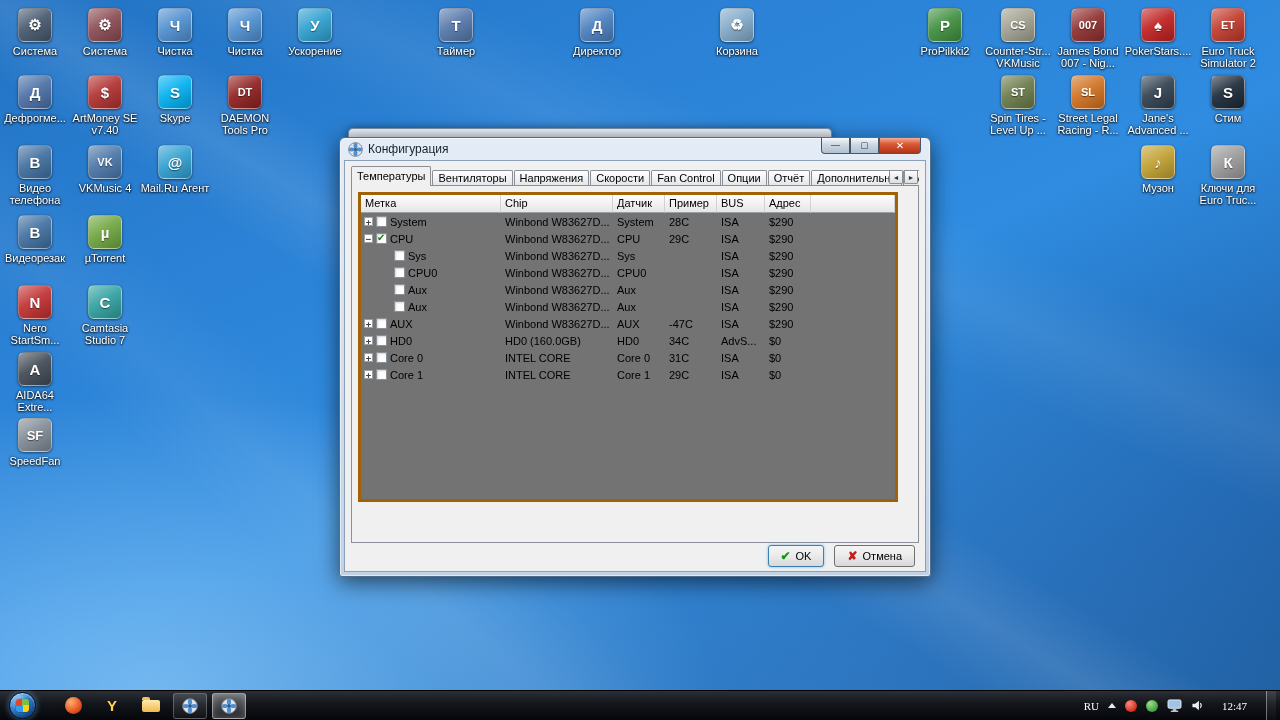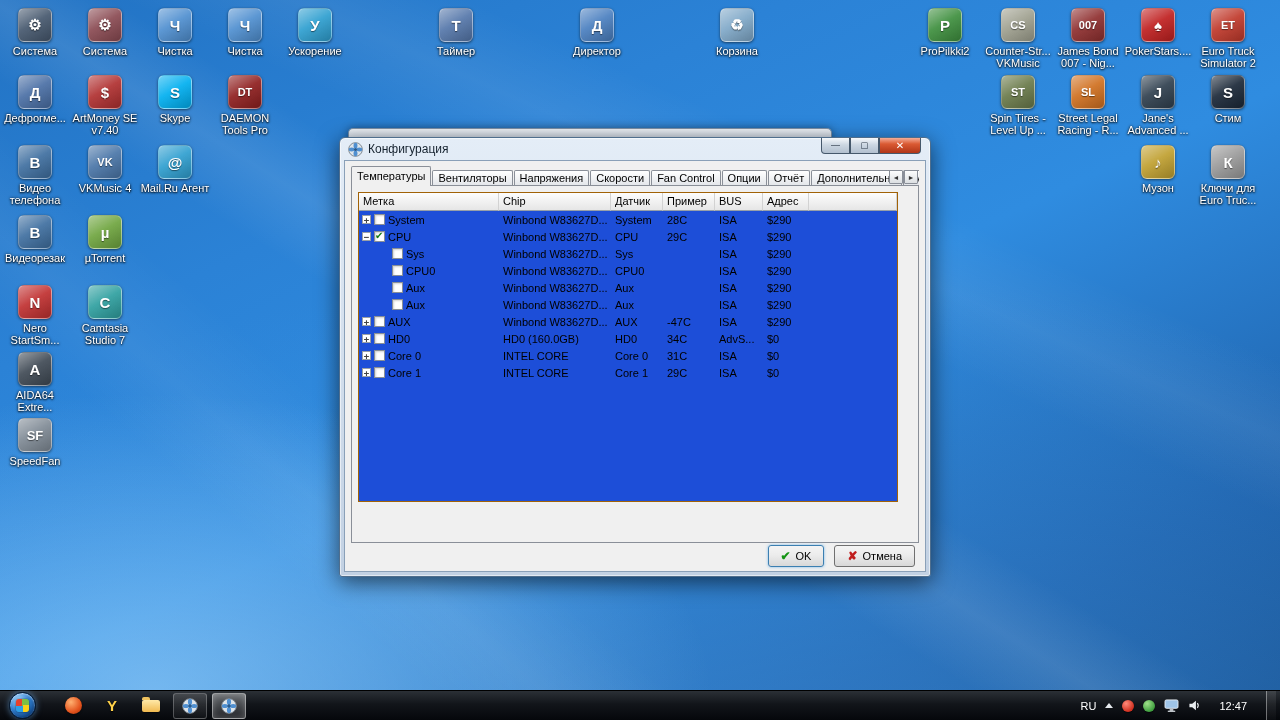--- a/index.html
+++ b/index.html
@@ -78,21 +78,21 @@
   .tab.selected { background:#f0f0f0; height:20px; line-height:19px; position:relative; z-index:3; }
   .tab-arrows { position:absolute; right:1px; bottom:2px; display:flex; gap:1px; }
   .tab-arrow {
     width:14px; height:14px; border:1px solid #8a8f98; border-radius:1px;
     background:linear-gradient(#fdfdfd,#dcdfe2); font-size:7px;
     display:flex; align-items:center; justify-content:center; color:#333;
   }
   .tabpage { margin:0 6px; margin-top:-1px; border:1px solid #8a8f98; background:#f0f0f0; height:358px; position:relative; }
   .list {
     position:absolute; left:6px; right:20px; top:6px; height:310px;
-    background:#1d4ed8; border:1px solid #a16207; overflow:hidden;
+    background:#737373; border:3px solid #a16207; overflow:hidden;
   }
   .lheader { display:grid; grid-template-columns:140px 112px 52px 52px 48px 46px 1fr; height:18px; }
   .hcell {
     font-size:11px; padding:2px 4px 0; white-space:nowrap; overflow:hidden;
     background:linear-gradient(#fdfdfd,#e6e6e6);
     border-right:1px solid #d2d2d2; border-bottom:1px solid #98a0a8;
   }
   .lrow { display:grid; grid-template-columns:140px 112px 52px 52px 48px 46px 1fr; height:17px; align-items:center; font-size:11px; }
   .cell { padding:0 4px; white-space:nowrap; overflow:hidden; color:#000; }
   .labelcell { display:flex; align-items:center; gap:3px; }
@@ -137,21 +137,21 @@
     box-shadow:0 0 2px rgba(0,0,0,.7);
   }
   .tb-apps { display:flex; margin-left:20px; gap:5px; align-items:center; height:30px; }
   .tb-btn { width:34px; height:26px; border-radius:3px; display:flex; align-items:center; justify-content:center; border:1px solid transparent; }
   .tb-btn.running { background:linear-gradient(rgba(255,255,255,.15),rgba(255,255,255,.04)); border-color:rgba(255,255,255,.25); }
   .tb-btn.active  { background:linear-gradient(rgba(255,255,255,.32),rgba(255,255,255,.10)); border-color:rgba(255,255,255,.48); box-shadow:inset 0 0 7px rgba(255,255,255,.28); }
   .icon-circle-red { width:17px; height:17px; border-radius:50%; background:radial-gradient(circle at 35% 30%, #ffb070, #e4541e 60%, #a03008); box-shadow:0 1px 2px rgba(0,0,0,.5); }
   .icon-letter { color:#ffd24a; font-weight:bold; font-size:15px; text-shadow:0 1px 1px #000; }
   .icon-folder { width:18px; height:12px; border-radius:2px; background:linear-gradient(#ffe9a8,#f0b94f); position:relative; box-shadow:0 1px 1px rgba(0,0,0,.45); display:inline-block; }
   .icon-folder::before { content:""; position:absolute; top:-3px; left:0; width:8px; height:3px; border-radius:2px 2px 0 0; background:#f0c35f; }
-  #tray { margin-left:auto; display:flex; align-items:center; gap:9px; padding-right:4px; height:100%; }
+  #tray { margin-left:auto; display:flex; align-items:center; gap:9px; padding-right:4px; height:100%;font-family:Liberation Serif, serif; }
   .lang { color:#fff; font-size:11px; }
   .tri { width:0; height:0; border-left:4px solid transparent; border-right:4px solid transparent; border-bottom:5px solid #e6eaee; display:inline-block; }
   .dot { width:12px; height:12px; border-radius:50%; display:inline-block; box-shadow:0 1px 1px rgba(0,0,0,.5); }
   .dot.red { background:radial-gradient(circle at 35% 30%, #ff8a7a, #d03020 70%); }
   .dot.green { background:radial-gradient(circle at 35% 30%, #9fe08a, #3f9f3f 70%); }
   .clock { color:#fff; font-size:11px; padding:0 8px; }
   .show-desktop {
     width:10px; height:30px; margin-left:2px;
     border-left:1px solid rgba(255,255,255,.4);
     background:linear-gradient(rgba(255,255,255,.10),rgba(255,255,255,.02));

